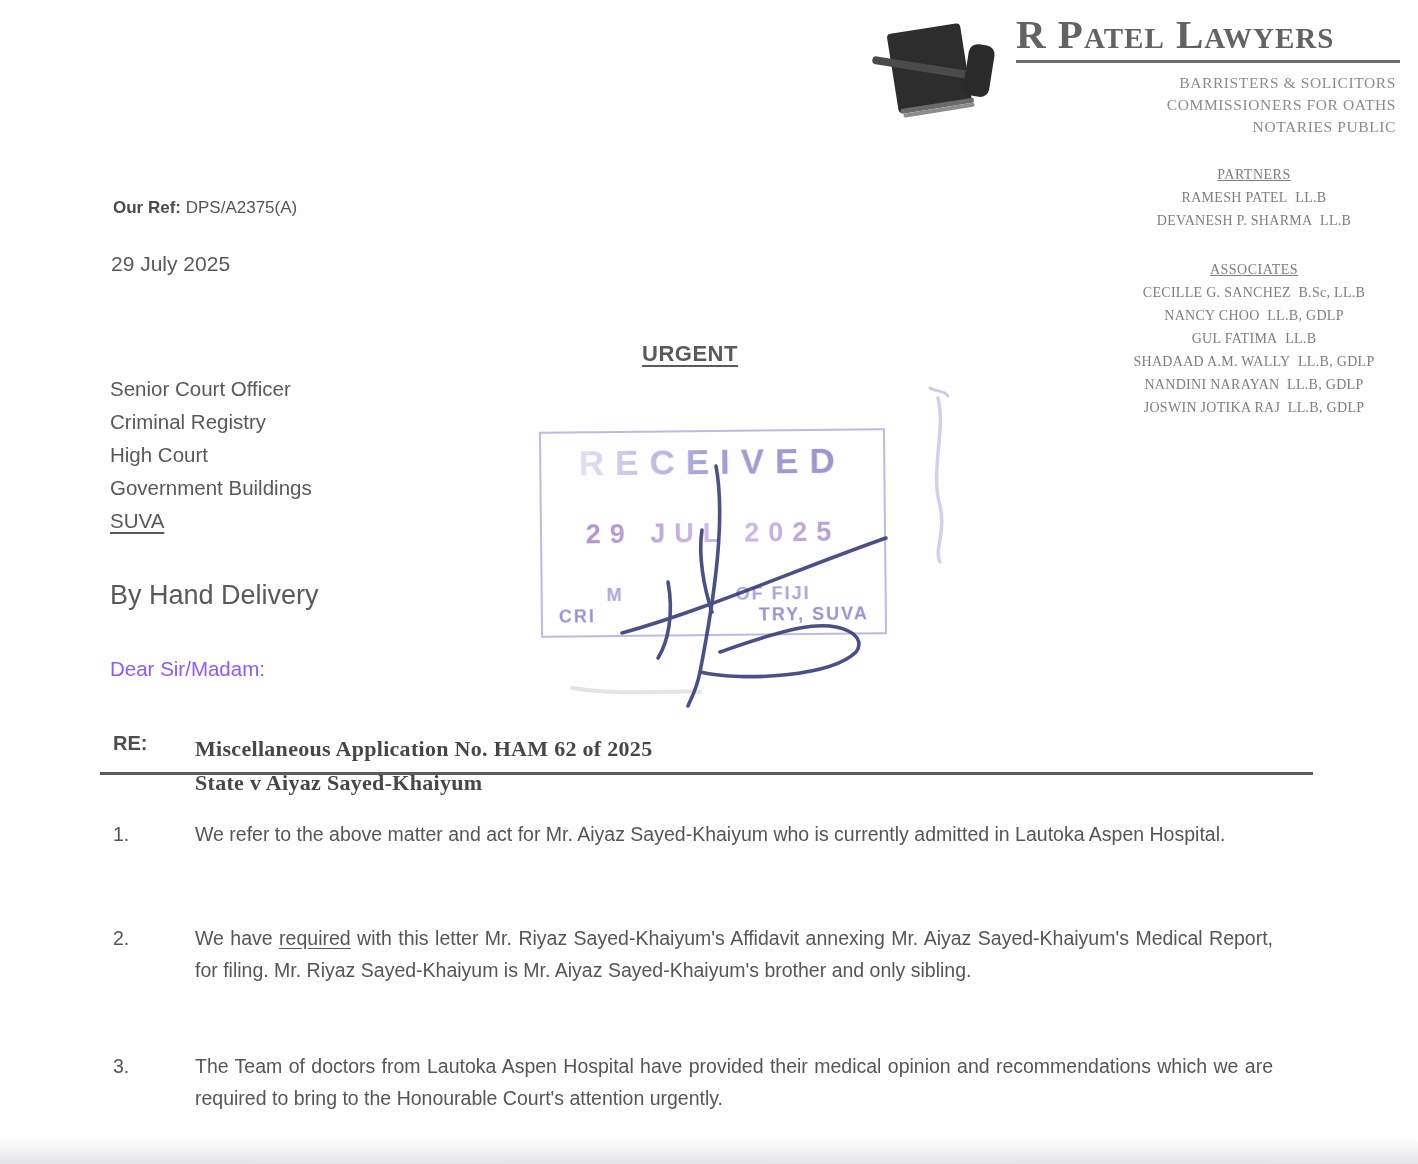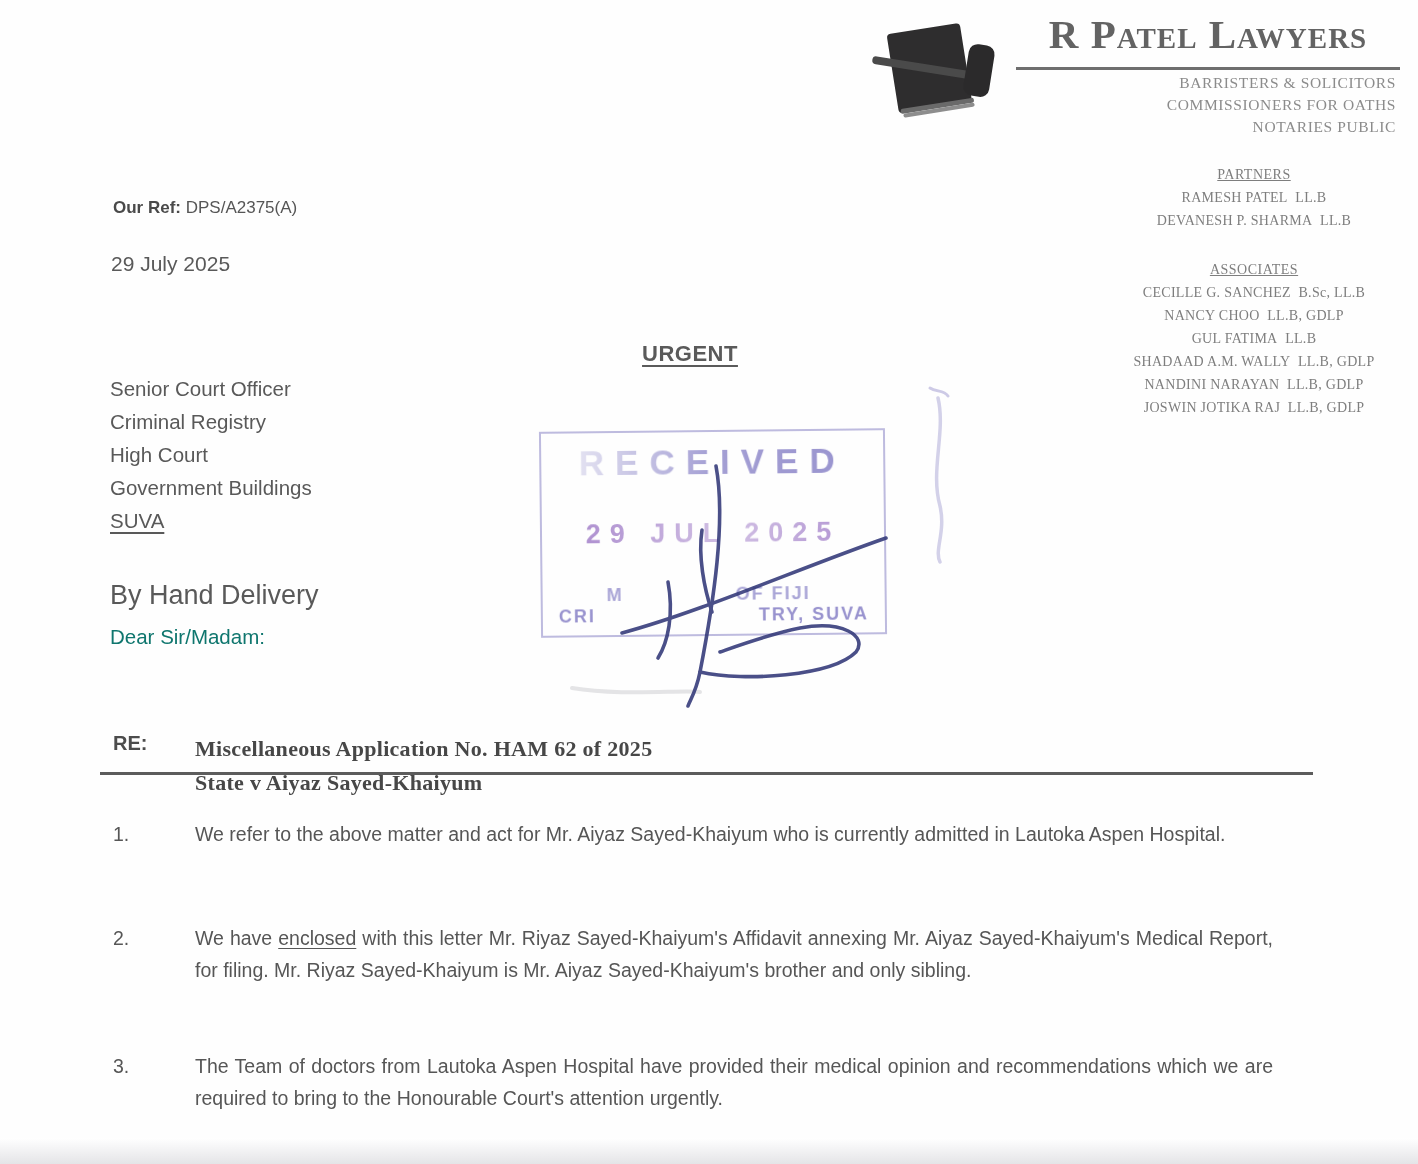--- a/index.html
+++ b/index.html
@@ -11,22 +11,22 @@
     font-family:"Liberation Sans", sans-serif;
     color:#4f4f4f;
   }
   
   .logo{position:absolute;left:870px;top:6px;width:130px;height:118px;filter:blur(.5px);}
   .firm-name{
     position:absolute;left:1016px;top:10px;width:384px;
     font-family:"Liberation Serif", serif;
     font-variant:small-caps;
     font-weight:700;font-size:41px;letter-spacing:1px;
-    color:#636363;text-align:center;
-    border-bottom:3px solid #6e6e6e;padding-bottom:9px;
+    color:#636363;
+    border-bottom:3px solid #6e6e6e;padding-bottom:2px;
     filter:blur(.3px);
   }
   .taglines{
     position:absolute;left:1016px;top:72px;width:380px;text-align:right;
     font-family:"Liberation Serif", serif;font-size:15.5px;line-height:22px;
     color:#8b8b8b;letter-spacing:.6px;filter:blur(.3px);
   }
   .staff{
     position:absolute;left:1093px;top:163px;width:322px;
     font-family:"Liberation Serif", serif;font-size:14px;line-height:23px;
@@ -39,21 +39,21 @@
   .ourref b{color:#4a4a4a;}
   .date-line{position:absolute;left:111px;top:252px;font-size:21px;color:#595959;}
   .urgent{
     position:absolute;left:560px;top:320px;width:260px;text-align:center;
     font-size:22px;font-weight:700;letter-spacing:.5px;color:#5a5a5a;
     text-decoration:underline;text-underline-offset:4px;margin-top:21px;
   }
   .addressee{position:absolute;left:110px;top:372px;font-size:20.5px;line-height:33px;color:#595959;}
   .addressee .u{text-decoration:underline;text-underline-offset:4px;}
   .byhand{position:absolute;left:110px;top:580px;font-size:27px;color:#595959;}
-  .salutation{position:absolute;left:110px;top:625px;font-size:20.5px;color:#0f766e;}
+  .salutation{position:absolute;left:110px;top:657px;font-size:20.5px;color:#8b5cf6;}
   
   .stamp{
     position:absolute;left:540px;top:430px;width:346px;height:206px;
     border:2.5px solid rgba(126,120,192,.5);
     transform:rotate(-.6deg);
     display:flex;flex-direction:column;justify-content:space-between;
     padding:10px 16px 8px 16px;box-sizing:border-box;
     color:#8d87c9;filter:blur(.4px);
   }
   .stamp-received{
@@ -184,21 +184,21 @@
   </div>
   <div class="subject-rule"></div>
 
   <div class="para" style="top:818px;">
     <div class="num">1.</div>
     <div class="ptext">We refer to the above matter and act for Mr. Aiyaz Sayed-Khaiyum who is currently admitted in Lautoka Aspen Hospital.</div>
   </div>
 
   <div class="para" style="top:922px;">
     <div class="num">2.</div>
-    <div class="ptext"><span>We have </span><span class="uword">enclosed</span><span> with this letter Mr. Riyaz Sayed-Khaiyum's Affidavit annexing Mr. Aiyaz Sayed-Khaiyum's Medical Report, for filing. Mr. Riyaz Sayed-Khaiyum is Mr. Aiyaz Sayed-Khaiyum's brother and only sibling.</span></div>
+    <div class="ptext"><span>We have </span><span class="uword">required</span><span> with this letter Mr. Riyaz Sayed-Khaiyum's Affidavit annexing Mr. Aiyaz Sayed-Khaiyum's Medical Report, for filing. Mr. Riyaz Sayed-Khaiyum is Mr. Aiyaz Sayed-Khaiyum's brother and only sibling.</span></div>
   </div>
 
   <div class="para" style="top:1050px;">
     <div class="num">3.</div>
     <div class="ptext">The Team of doctors from Lautoka Aspen Hospital have provided their medical opinion and recommendations which we are required to bring to the Honourable Court's attention urgently.</div>
   </div>
 
   <div class="page-bottom"></div>
 </div>
 

